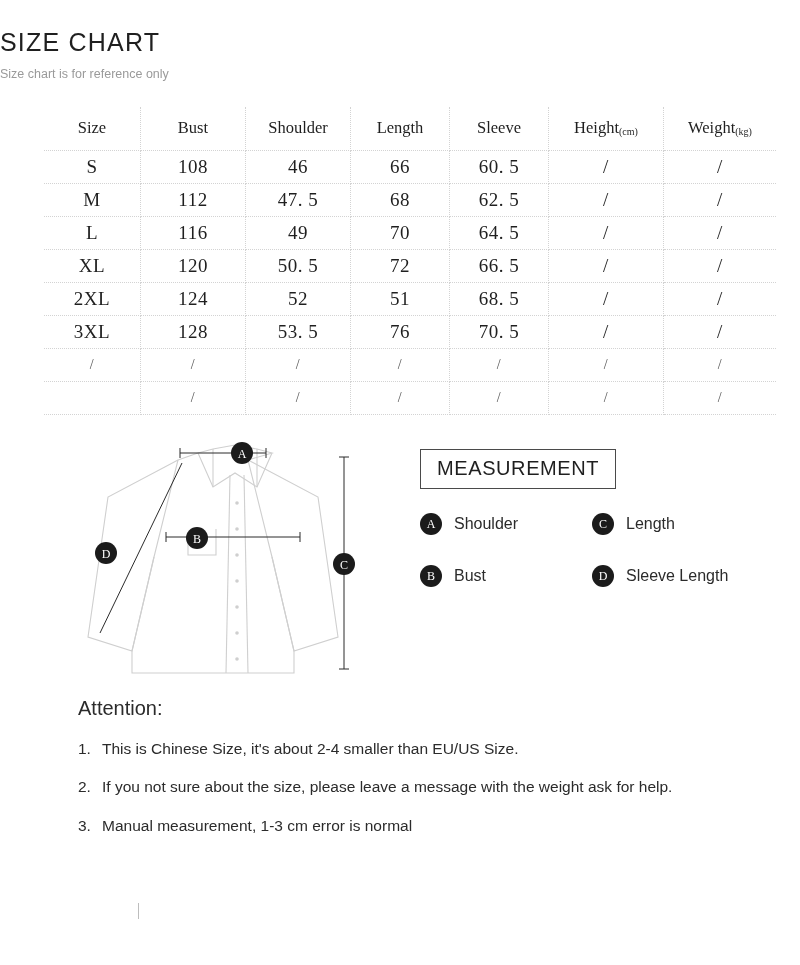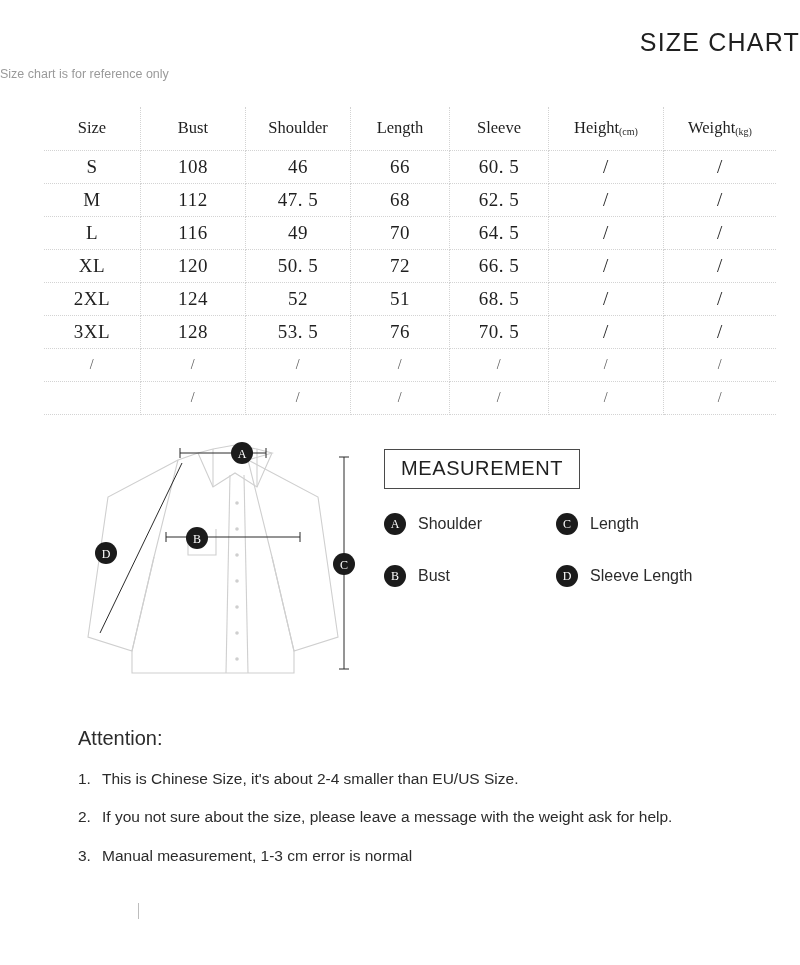--- a/index.html
+++ b/index.html
@@ -16,21 +16,21 @@
     overflow: hidden;
   }
   .page {
     width: 800px;
     height: 965px;
     position: relative;
   }
 
   
   .title {
-    text-align: right;
+    text-align: left;
     font-size: 25px;
     letter-spacing: 1.2px;
     color: #1f1f1f;
     padding-top: 28px;
     font-weight: 400;
   }
   .subtitle {
     font-size: 12.5px;
     color: #9a9a9a;
     padding-top: 10px;
@@ -98,21 +98,21 @@
   }
   .shirt-area {
     position: absolute;
     left: 70px;
     top: 0;
     width: 330px;
     height: 255px;
   }
   .measure-box {
     position: absolute;
-    left: 384px;
+    left: 420px;
     top: 12px;
     width: 350px;
   }
   .measure-title {
     display: inline-block;
     border: 1px solid #4a4a4a;
     padding: 7px 16px 8px 16px;
     font-size: 20px;
     letter-spacing: 0.6px;
     color: #1f1f1f;
@@ -141,21 +141,21 @@
     flex: none;
   }
   .legend-label {
     margin-left: 12px;
     font-size: 16px;
     color: #2b2b2b;
   }
 
   
   .attention {
-    margin: 30px 0 0 78px;
+    margin: 0 0 0 78px;
     width: 660px;
   }
   .attention h2 {
     font-size: 20px;
     font-weight: 400;
     color: #2b2b2b;
     margin: 0 0 18px 0;
   }
   .note {
     display: flex;

